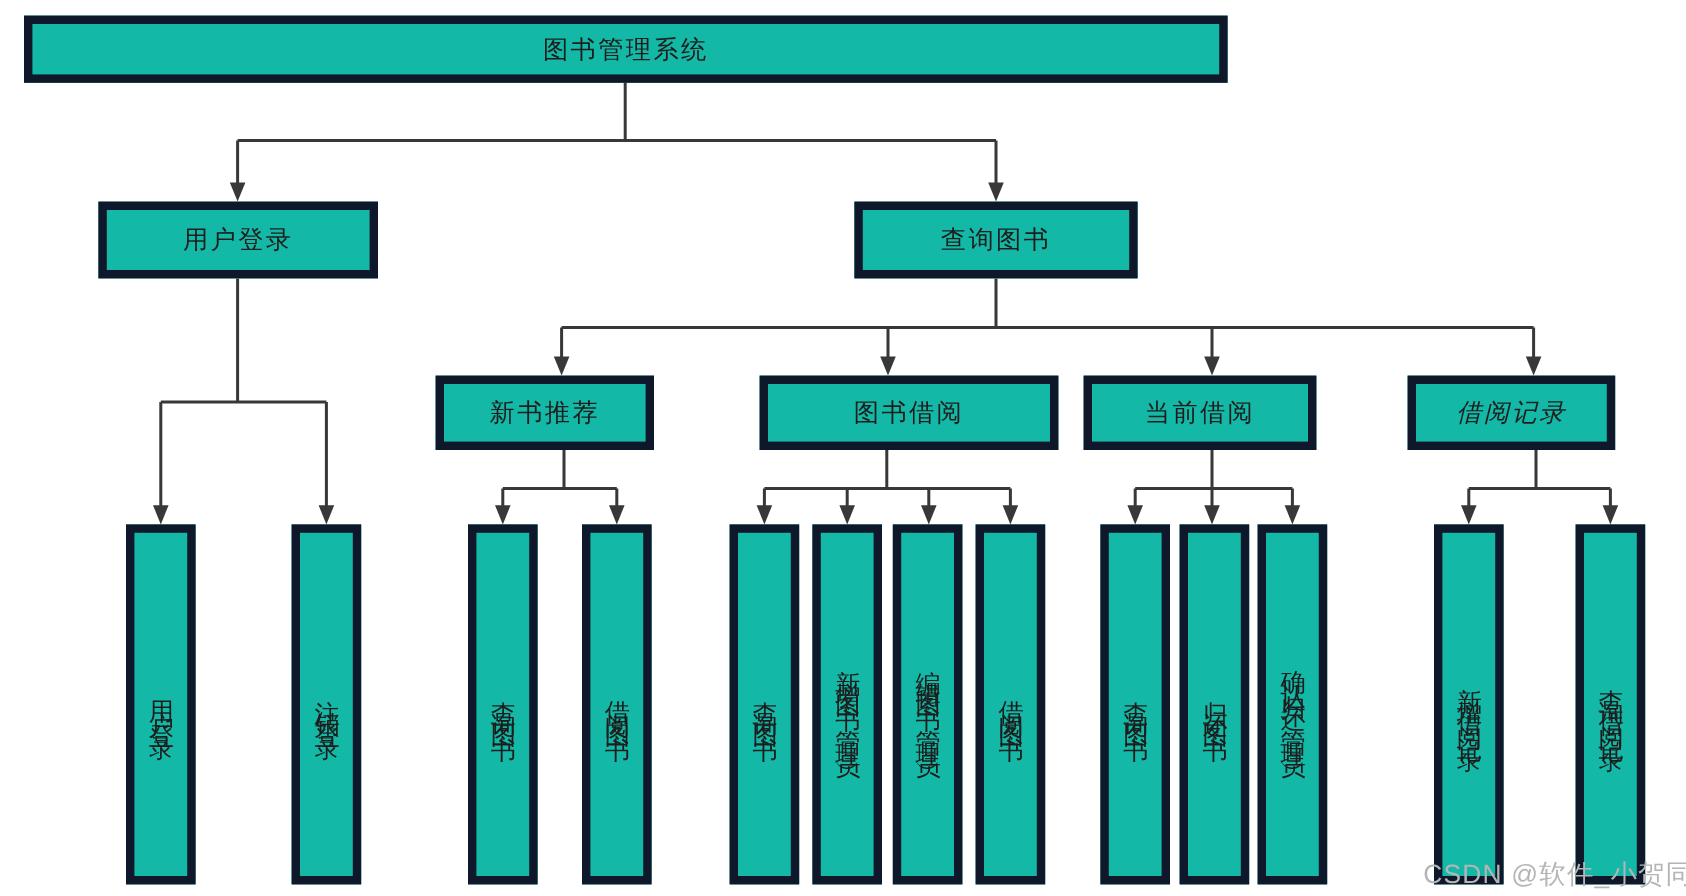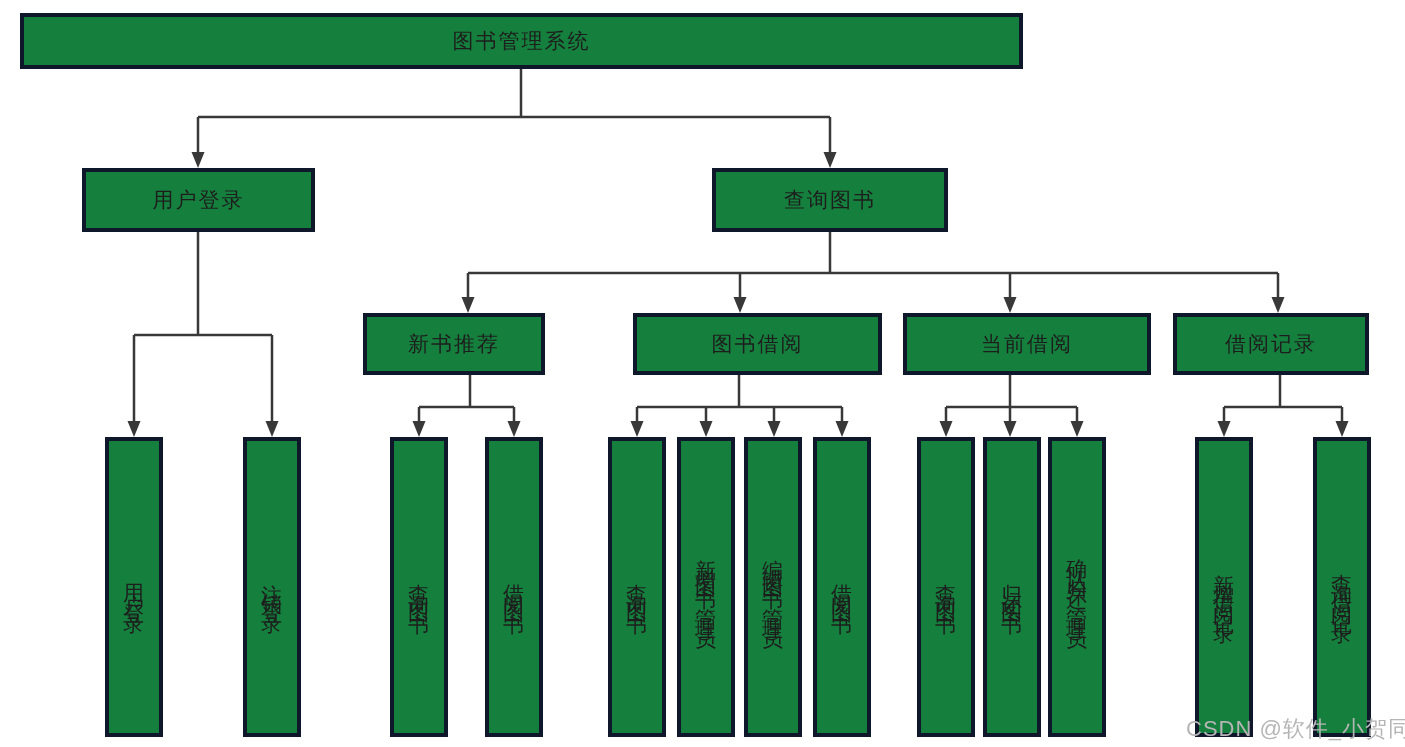--- a/index.html
+++ b/index.html
@@ -7,22 +7,22 @@
     position:relative;
     width:1405px; height:747px;
     background:#ffffff;
     font-family:"Liberation Sans","DejaVu Sans",sans-serif;
     overflow:hidden;
   }
   svg.wires { position:absolute; left:0; top:0; width:1405px; height:747px; }
   .node {
     position:absolute;
     box-sizing:border-box;
-    border:4px solid #0f172a;
-    background:#15803d;
+    border:7px solid #0f172a;
+    background:#14b8a6;
     display:flex;
     align-items:center;
     justify-content:center;
     color:#1d1d1d;
     font-size:21px;
     letter-spacing:2px;
     z-index:2;
   }
   .vtext {
     writing-mode:vertical-rl;
@@ -96,24 +96,24 @@
   <div class="node" style="left:712px; top:168px; width:236px; height:64px;">
     <span>查询图书</span>
   </div>
 
   <div class="node" style="left:363px; top:313px; width:182px; height:62px;">
     <span>新书推荐</span>
   </div>
   <div class="node" style="left:633px; top:313px; width:249px; height:62px;">
     <span>图书借阅</span>
   </div>
-  <div class="node" style="left:903px; top:313px; width:248px; height:62px;">
+  <div class="node" style="left:903px; top:313px; width:194px; height:62px;">
     <span>当前借阅</span>
   </div>
-  <div class="node" style="left:1173px; top:313px; width:196px; height:62px;">
+  <div class="node" style="left:1173px; top:313px; width:173px; height:62px;font-style:italic;">
     <span>借阅记录</span>
   </div>
 
   <div class="node" style="left:105px; top:437px; width:58px; height:300px;">
     <span class="vtext">用户登录</span>
   </div>
   <div class="node" style="left:243px; top:437px; width:58px; height:300px;">
     <span class="vtext">注销登录</span>
   </div>
 

